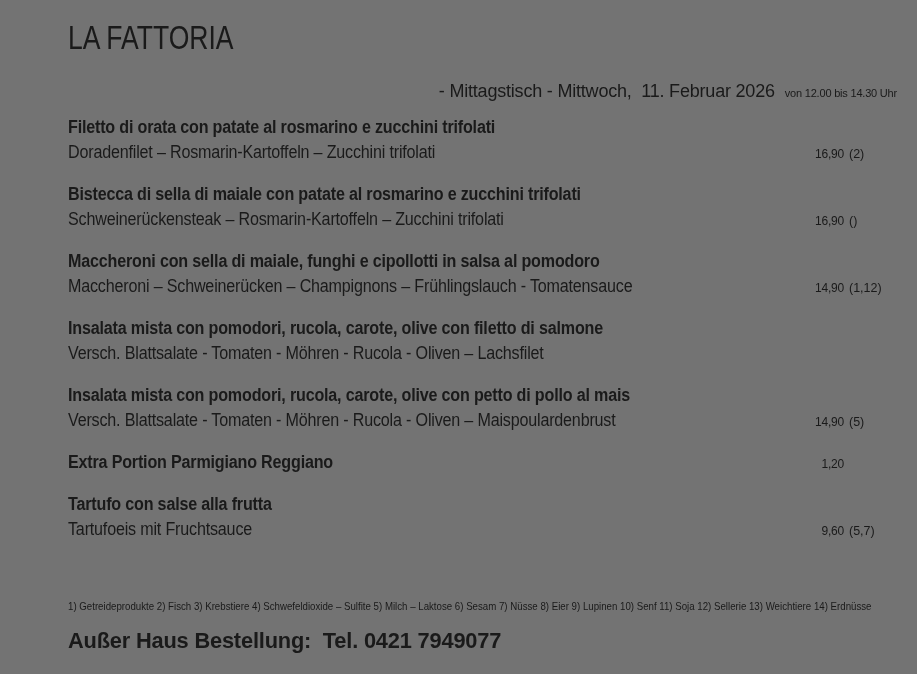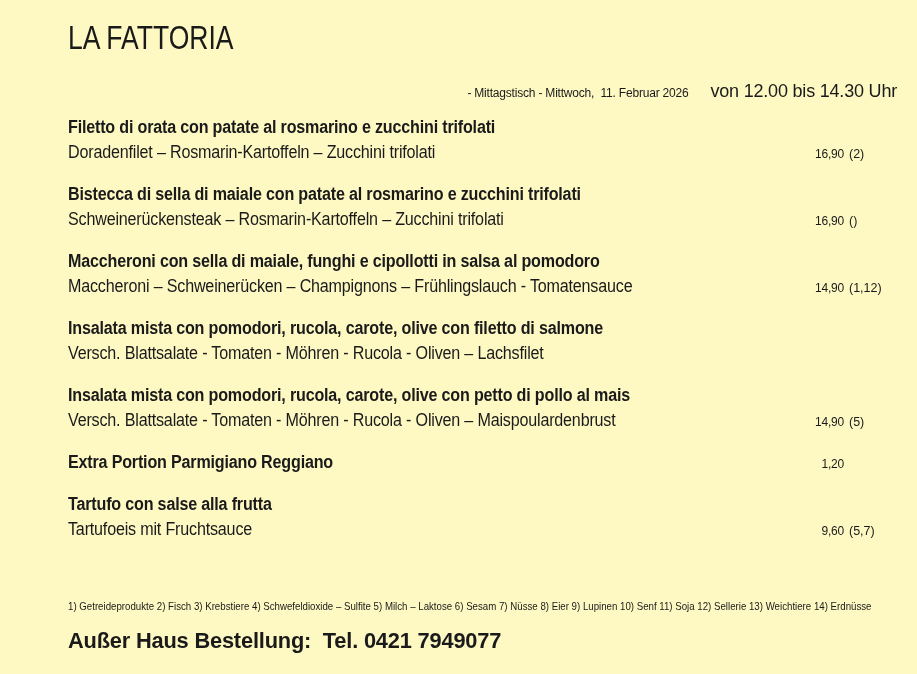--- a/index.html
+++ b/index.html
@@ -1,20 +1,20 @@
 <!DOCTYPE html>
 <html><head>
 <meta charset="utf-8">
 <style>
   html, body { margin: 0; padding: 0; background: #ffffff; }
   .page {
     position: relative;
     width: 917px;
     height: 674px;
-    background: #fef9c3;
+    background: #737373;
     color: #1a1a1a;
     font-family: "Liberation Sans", sans-serif;
     overflow: hidden;
   }
   
   .title {
     position: absolute;
     left: 68px;
     top: 18px;
     font-size: 34px;
@@ -25,22 +25,22 @@
     transform-origin: left top;
   }
   .subtitle {
     position: absolute;
     right: 20px;
     top: 63px;
     text-align: right;
     white-space: pre;
     letter-spacing: -0.2px;
   }
-  .subtitle .sub-main { font-size: 12px; }
-  .subtitle .sub-hours { font-size: 18px; margin-left: 22px; }
+  .subtitle .sub-main { font-size: 18px; }
+  .subtitle .sub-hours { font-size: 11px; margin-left: 10px; }
 
   
   .menu {
     position: absolute;
     left: 68px;
     right: 20px;
     top: 99px;
     margin-top: 16px;
   }
   .item { position: relative; margin-bottom: 17px; }

